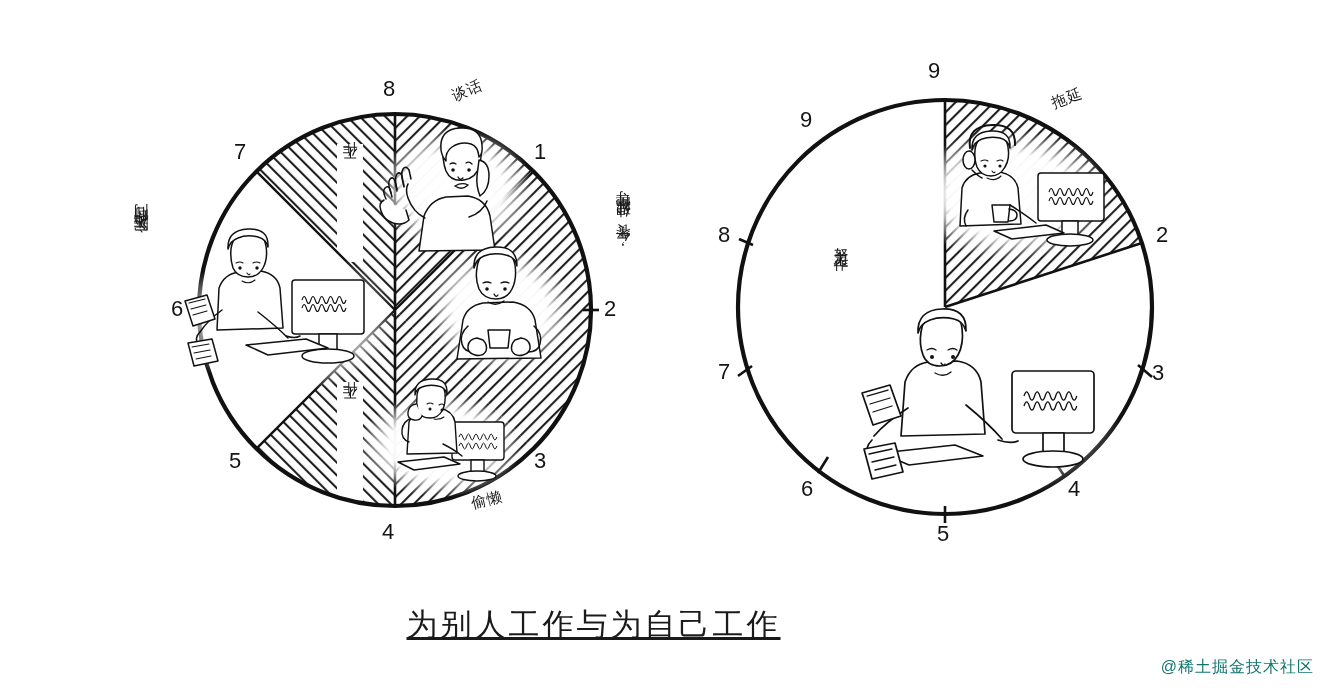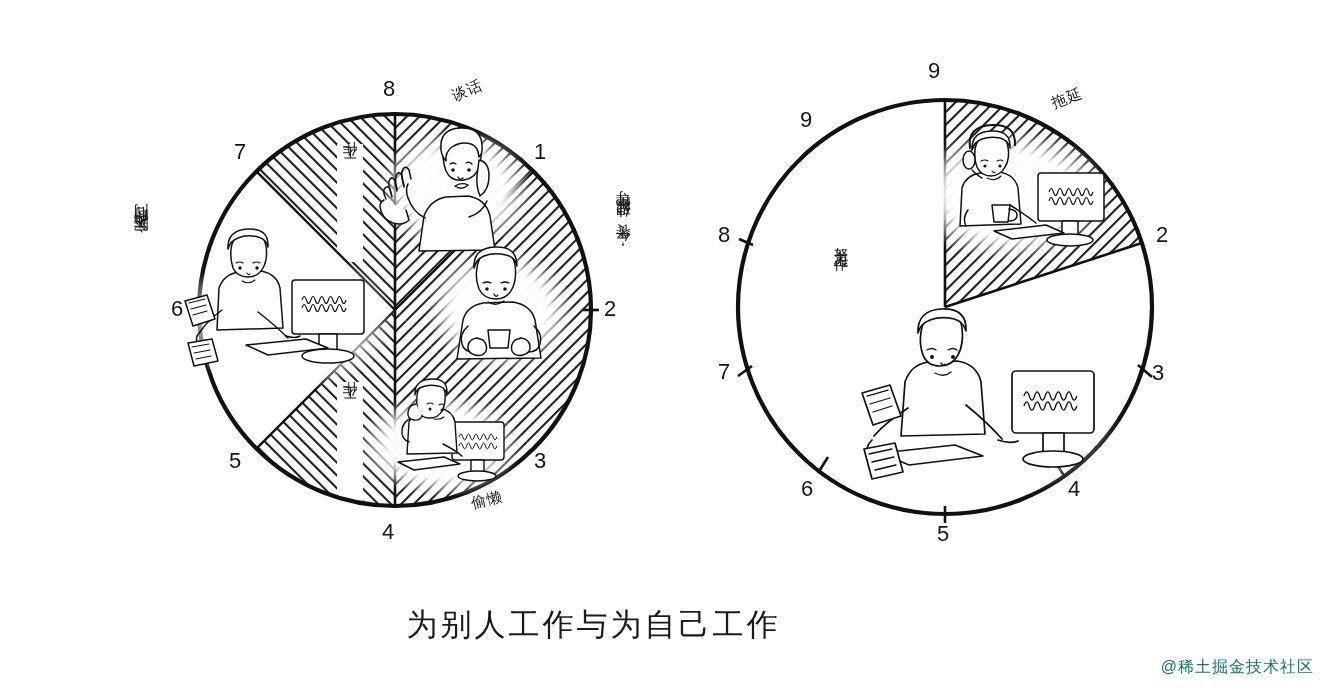--- a/index.html
+++ b/index.html
@@ -71,20 +71,21 @@
   #caption {
     position: absolute;
     left: 0;
     top: 604px;
     width: 1187px;
     text-align: center;
     font-family: "Liberation Serif", "DejaVu Serif", serif;
     font-size: 31px;
     letter-spacing: 3px;
     color: #1a1a1a;
+    text-decoration: underline;
   }
 
   
   #watermark {
     position: absolute;
     right: 14px;
     bottom: 10px;
     font-family: "Liberation Sans", "DejaVu Sans", sans-serif;
     font-size: 16px;
     color: #0f766e;

